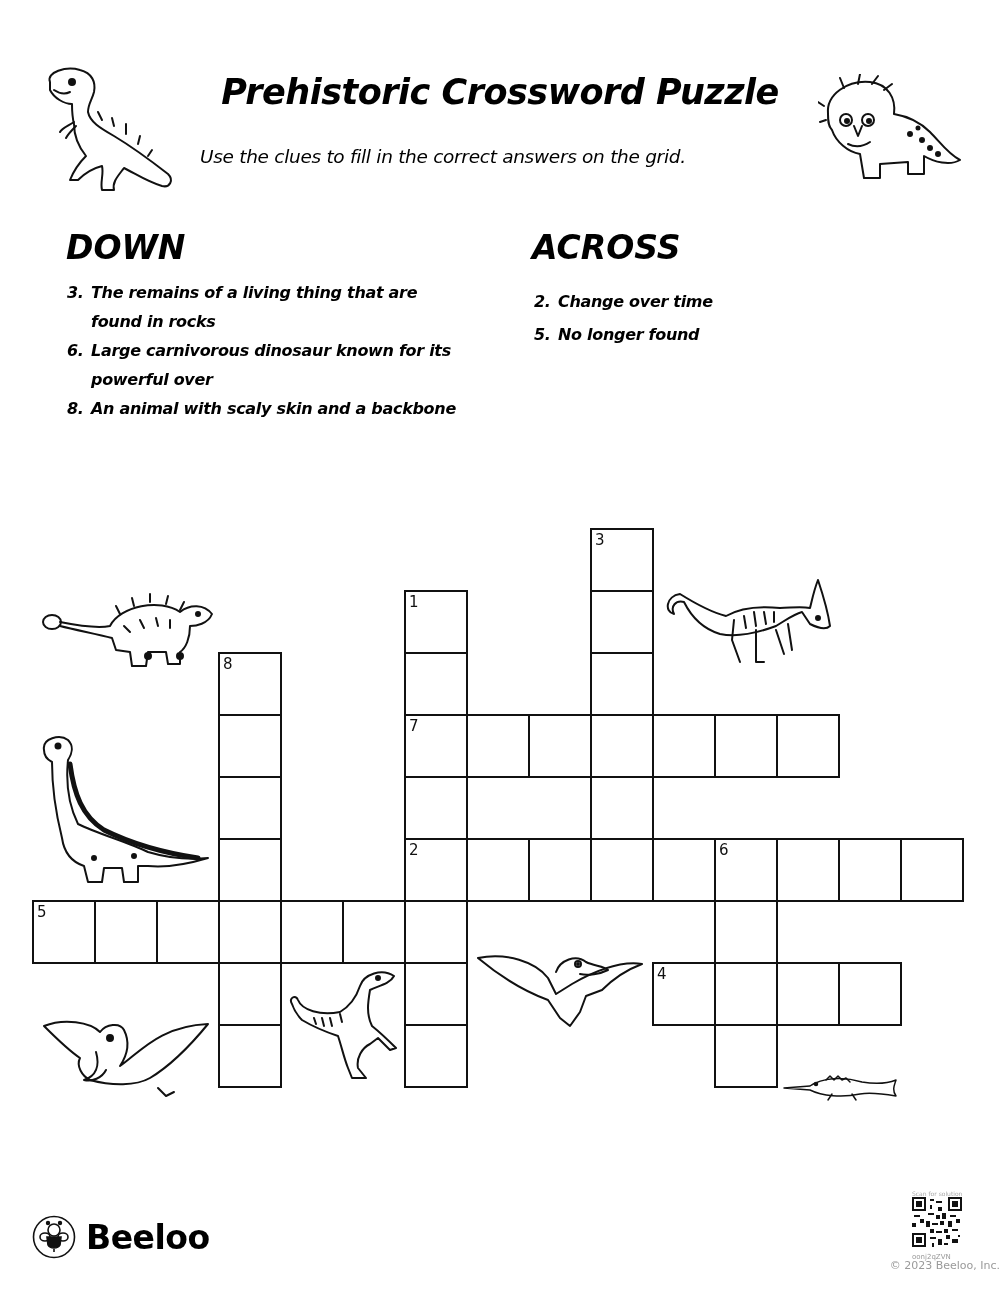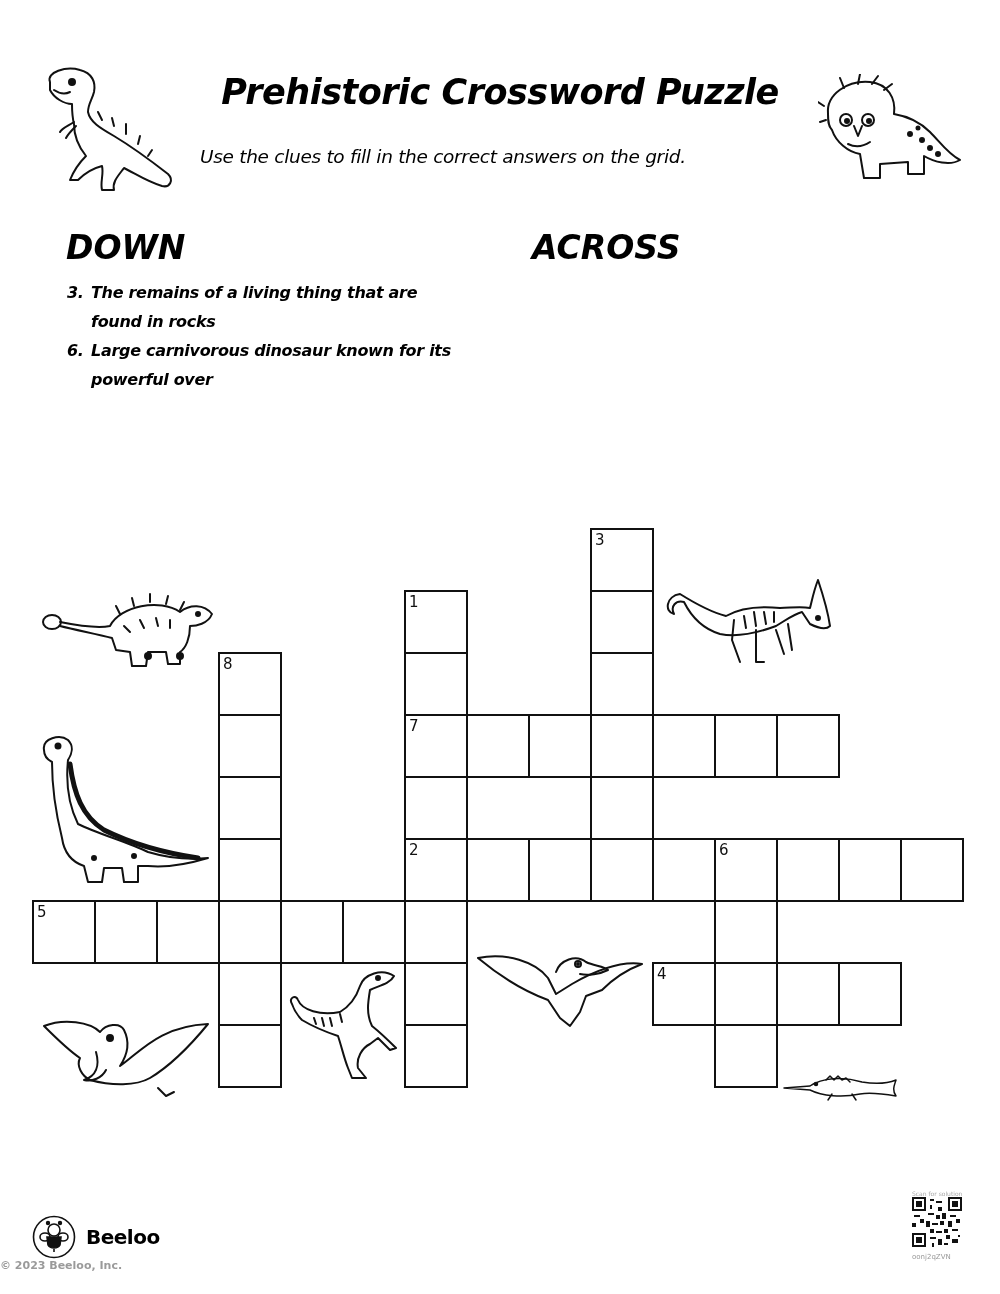--- a/index.html
+++ b/index.html
@@ -8,22 +8,22 @@
   .subtitle { position: absolute; left: 200px; top: 146px; font-weight: normal; font-style: italic; font-size: 18.5px; letter-spacing: -0.3px; }
   .section-head { position: absolute; font-weight: bold; font-style: italic; font-size: 33px; letter-spacing: 0px; }
   .clue-list { position: absolute; margin: 0; padding: 0; list-style: none; font-weight: bold; font-style: italic; font-size: 16px; letter-spacing: -0.3px; }
   .clue-list li { line-height: 29px; padding-left: 24px; text-indent: -24px; }
   .clue-num { display: inline-block; width: 24px; text-indent: 0; }
   .grid { position: absolute; left: 0; top: 0; width: 1000px; height: 1294px; pointer-events: none; }
   .cell { position: absolute; width: 62px; height: 62px; box-sizing: border-box; border: 2px solid #111; background: #fff; pointer-events: auto; }
   .cell-num { position: absolute; left: 3px; top: 1px; font-family: "DejaVu Sans", sans-serif; font-size: 15px; color: #111; }
   .art { position: absolute; }
   .footer-logo { position: absolute; left: 32px; top: 1215px; display: flex; align-items: center; gap: 10px; }
-  .logo-text { font-family: "DejaVu Sans", sans-serif; font-weight: bold; font-size: 20px; letter-spacing: -0.5px; }
-  .copyright { position: absolute; left: 0; width: 1000px; top: 1259px; text-align: left; font-size: 11px; color: #9a9a9a; font-weight: bold; }
+  .logo-text { font-family: "DejaVu Sans", sans-serif; font-weight: bold; font-size: 33px; letter-spacing: -0.5px; }
+  .copyright { position: absolute; left: 0; width: 1000px; top: 1259px; text-align: right; font-size: 11px; color: #9a9a9a; }
   .qr-block { position: absolute; left: 912px; top: 1190px; width: 60px; text-align: left; }
   .qr-caption { font-size: 6px; color: #aaa; }
   .qr-code { font-size: 7px; color: #999; margin-top: 2px; }
 </style>
 </head>
 <body>
 
 <div class="title">Prehistoric Crossword Puzzle</div>
 <div class="subtitle">Use the clues to fill in the correct answers on the grid.</div>
 
@@ -50,23 +50,26 @@
     <circle cx="100" cy="54" r="1.5" fill="#111"></circle>
     <circle cx="120" cy="80" r="2" fill="#111"></circle>
 </svg>
 
 <div class="section-head" style="left:66px;top:228px">DOWN</div>
 <div class="section-head" style="left:532px;top:228px">ACROSS</div>
 
 <ul class="clue-list" style="left:67px;top:278px;width:400px">
   <li><span class="clue-num">3.</span><span>The remains of a living thing that are found in rocks</span></li>
   <li><span class="clue-num">6.</span><span>Large carnivorous dinosaur known for its powerful over</span></li>
+  <li><span class="clue-num">8.</span><span>An animal with scaly skin and a backbone</span></li>
 </ul>
 
 <ul class="clue-list" style="left:534px;top:285px;width:400px">
+  <li style="line-height:33px"><span class="clue-num">2.</span><span>Change over time</span></li>
+  <li style="line-height:33px"><span class="clue-num">5.</span><span>No longer found</span></li>
 </ul>
 
 <div class="grid" id="crossword-grid">
     <div class="cell" style="left: 404px; top: 590px; width: 64px; height: 64px;">
       <span class="cell-num">1</span>
     </div>
     <div class="cell" style="left: 404px; top: 652px; width: 64px; height: 64px;"></div>
     <div class="cell" style="left: 404px; top: 714px; width: 64px; height: 64px;">
       <span class="cell-num">7</span>
     </div>

